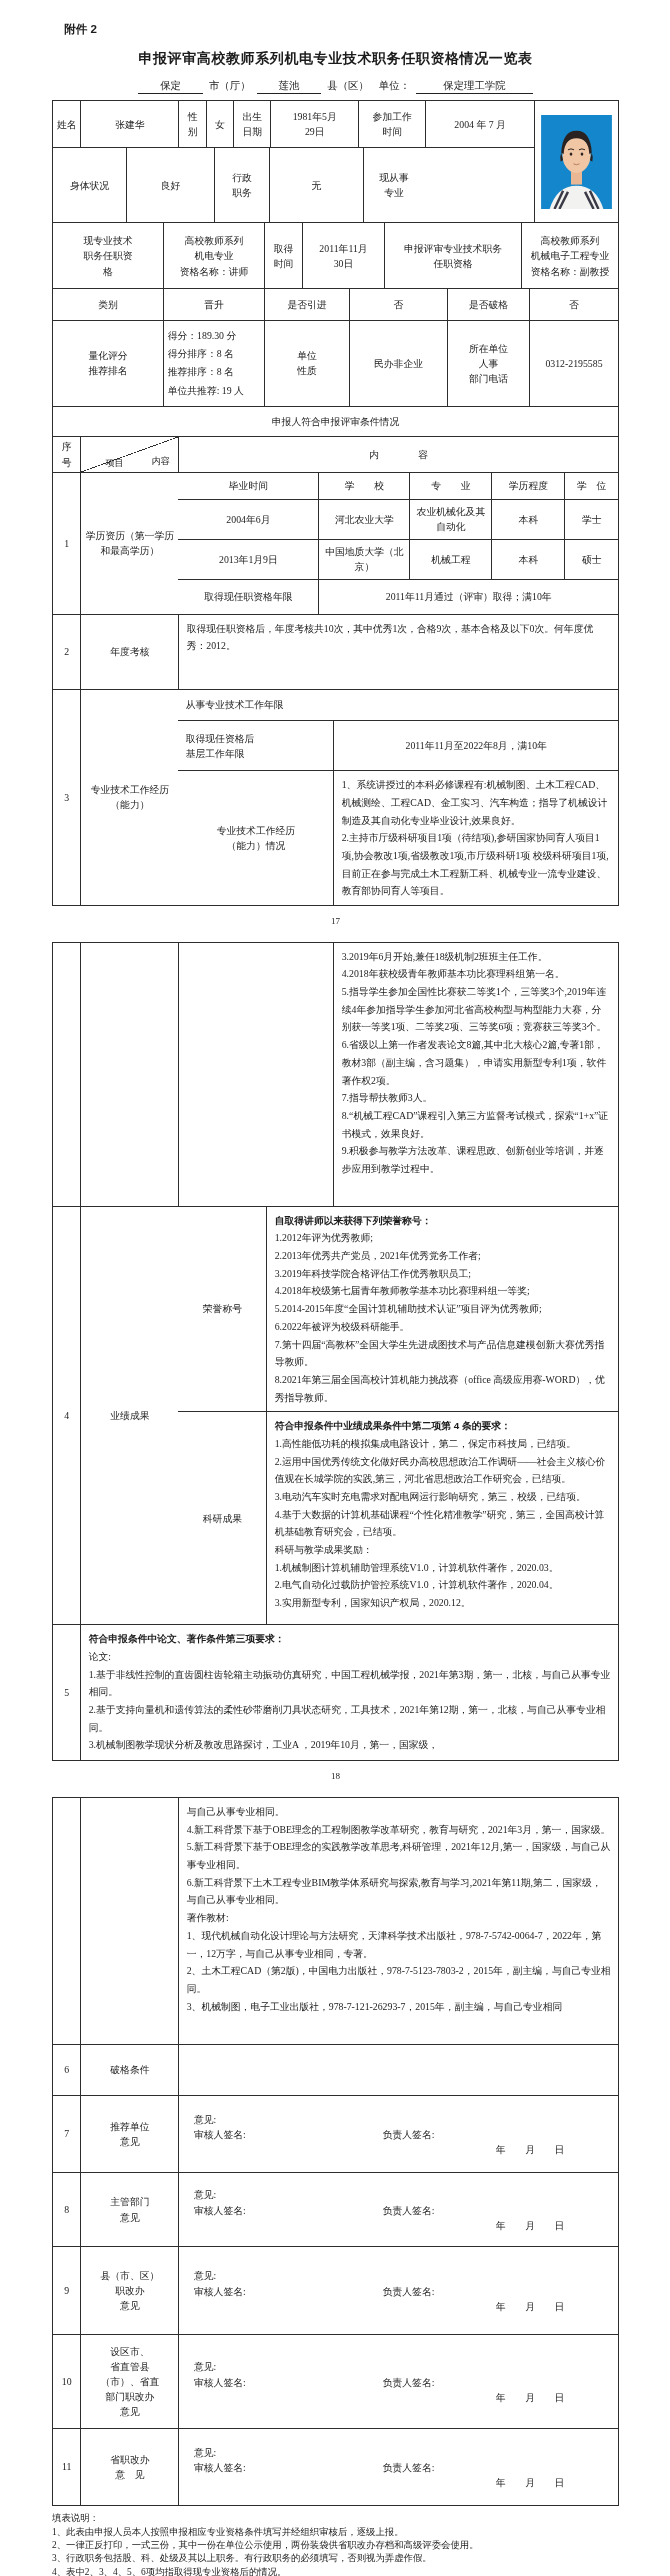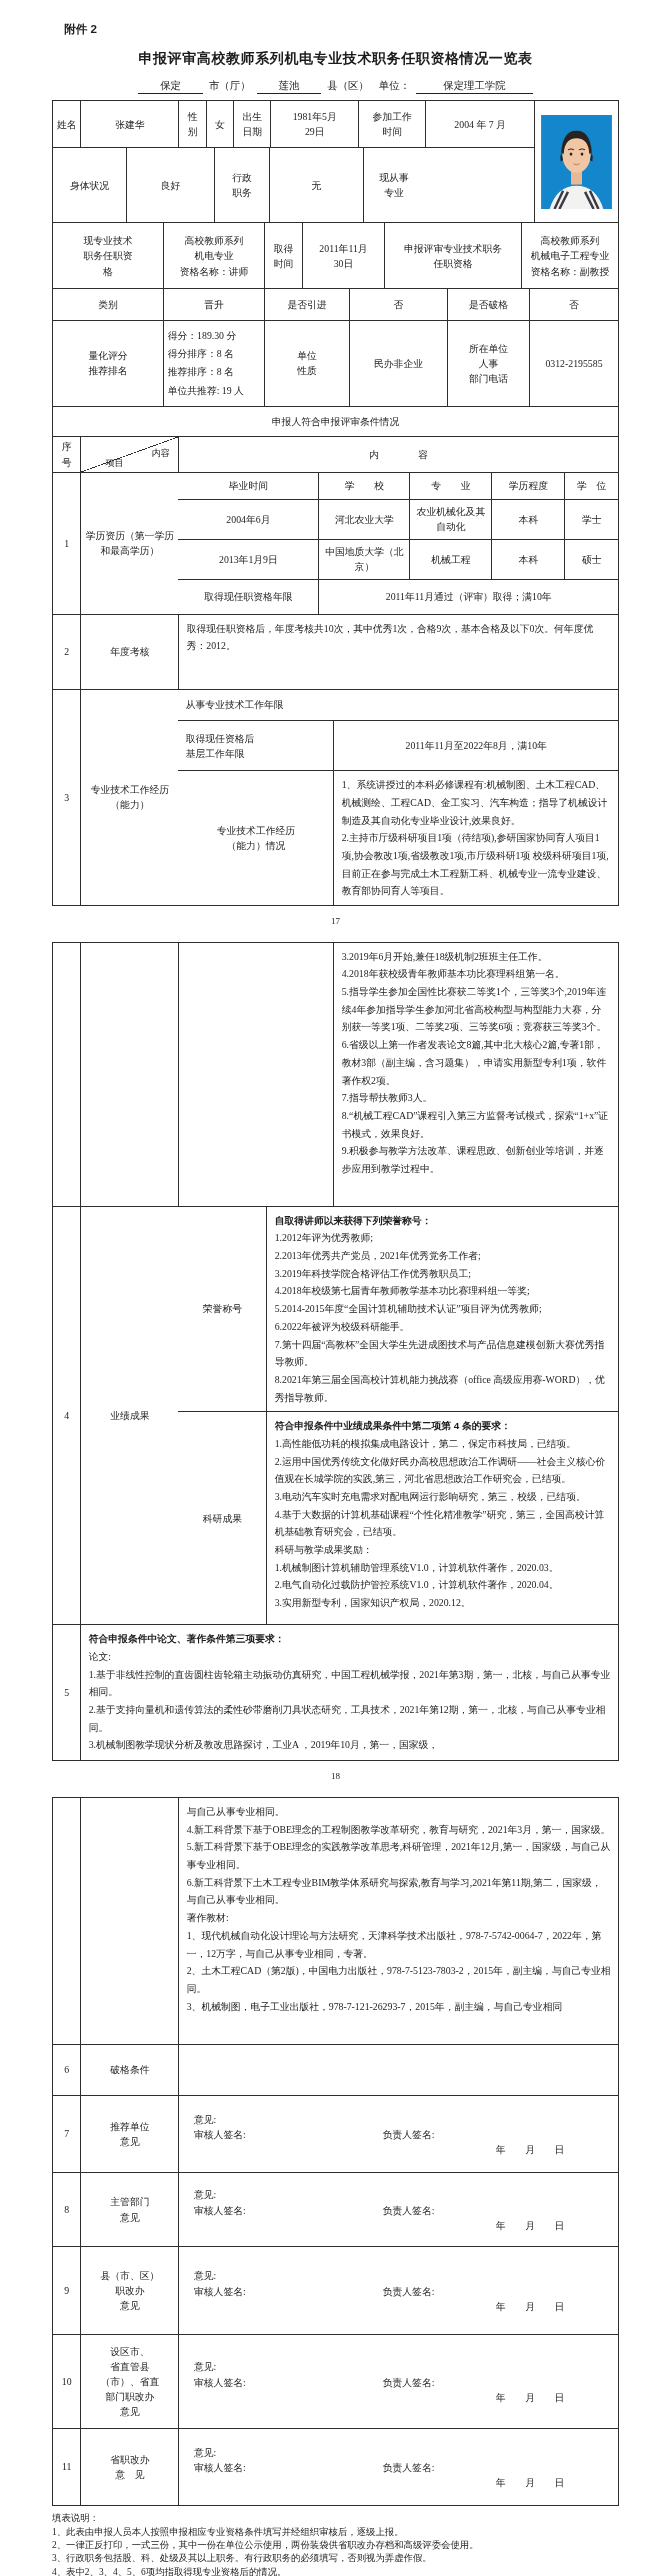--- a/index.html
+++ b/index.html
@@ -31,21 +31,21 @@
   .txt{align-items:flex-start;justify-content:flex-start;text-align:left;
        flex-direction:column;padding:4.9px 7.3px;}
   .txt .li, .txt .pline{line-height:17.7px;}
   .bh{font-family:"Liberation Sans","DejaVu Sans",sans-serif;font-weight:bold;line-height:17.7px;}
   .lleft{justify-content:flex-start;text-align:left;padding-left:7.3px;}
   .scores{align-items:flex-start;justify-content:center;text-align:center;flex-direction:column;}
   .scores .li{line-height:18.3px;}
 
   .diag{position:relative;padding:0;
     background:linear-gradient(to bottom right,transparent calc(50% - 0.4px),#2d2d2d calc(50% - 0.4px),#2d2d2d calc(50% + 0.4px),transparent calc(50% + 0.4px));}
-  .diag .tr{position:absolute;top:9px;right:8.5px;font-size:9.1px;}
+  .diag .tr{position:absolute;top:17px;right:8.5px;font-size:9.1px;}
   .diag .bl{position:absolute;bottom:1.8px;left:24px;font-size:9.1px;}
 
   .photo-cell{padding:4.9px;}
   .op{display:flex;flex-direction:column;justify-content:space-between;width:100%;
       box-sizing:border-box;padding:6.1px 14.6px 4.9px 14.6px;text-align:left;font-size:9.8px;}
   .op-sig{display:flex;}
   .op-sig .mgr{margin-left:137px;}
   .op-date{text-align:right;padding-right:39px;}
 
   .pgnum{text-align:center;font-size:9.1px;margin:9.8px 0 16px 0;}

